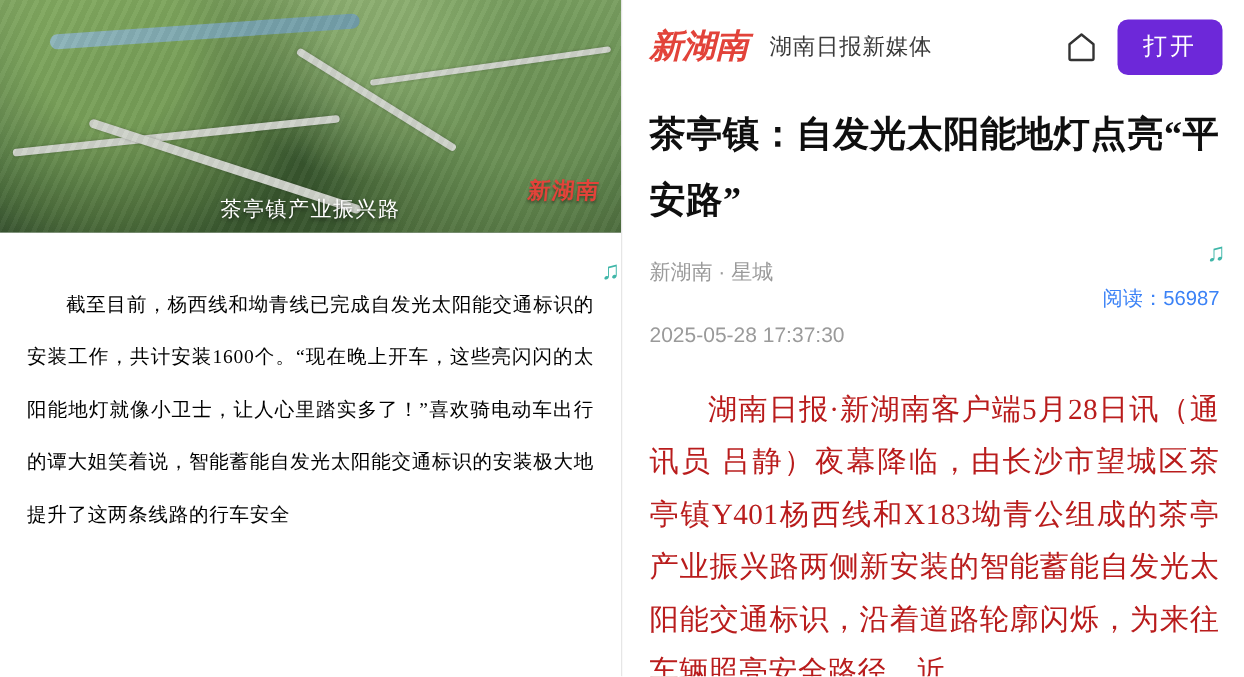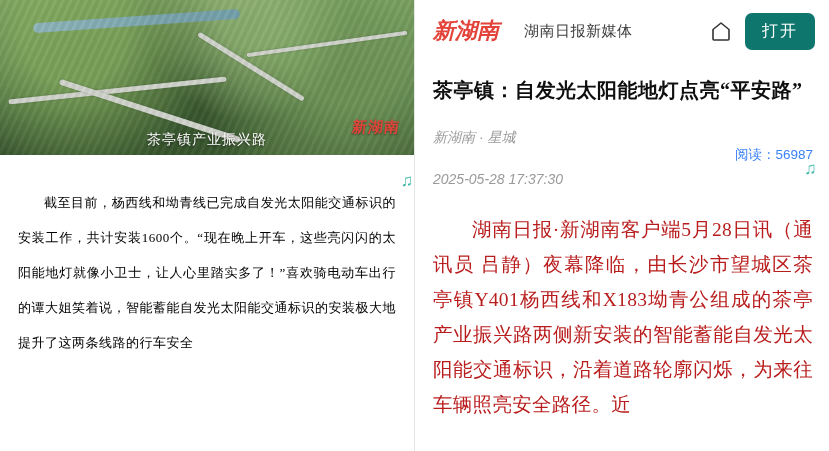--- a/index.html
+++ b/index.html
@@ -160,62 +160,61 @@
     font-weight: 700;
     font-style: italic;
     letter-spacing: 0px;
     white-space: nowrap;
   }
   .brand-sub {
     color: #3a3a3a;
     font-size: 15px;
     letter-spacing: .5px;
     white-space: nowrap;
-    margin-left: 15px;
+    margin-left: 4px;
   }
   .top-spacer { flex: 1; }
   .home-icon {
     width: 28px;
     height: 28px;
     display: flex;
     align-items: center;
     justify-content: center;
   }
   .home-icon svg { display: block; }
   .open-btn {
-    background: #0f766e;
+    background: #6d28d9;
     color: #ffffff;
     border: none;
     border-radius: 7px;
     font-size: 16px;
     font-family: "Liberation Sans", sans-serif;
     padding: 8px 17px;
     letter-spacing: 2px;
     cursor: pointer;
   }
   .headline {
     padding: 6px 16px 0 18px;
     font-family: "Liberation Serif", serif;
     font-weight: 700;
-    font-size: 20px;
+    font-size: 24px;
     line-height: 44px;
     color: #0f0f0f;
     letter-spacing: .5px;
   }
   .meta {
     padding: 14px 16px 0 18px;
     display: flex;
     align-items: flex-start;
     justify-content: space-between;
   }
   .meta-left {
     color: #9a9a9a;
     font-size: 14px;
     line-height: 22px;
-    font-style: italic;
   }
   .meta-source { display: block; }
   .meta-time { display: block; margin-top: 20px; }
   .meta-reads {
     color: #3b82f6;
     font-size: 13.5px;
     padding-top: 20px;
     white-space: nowrap;
   }
   .note-right {

